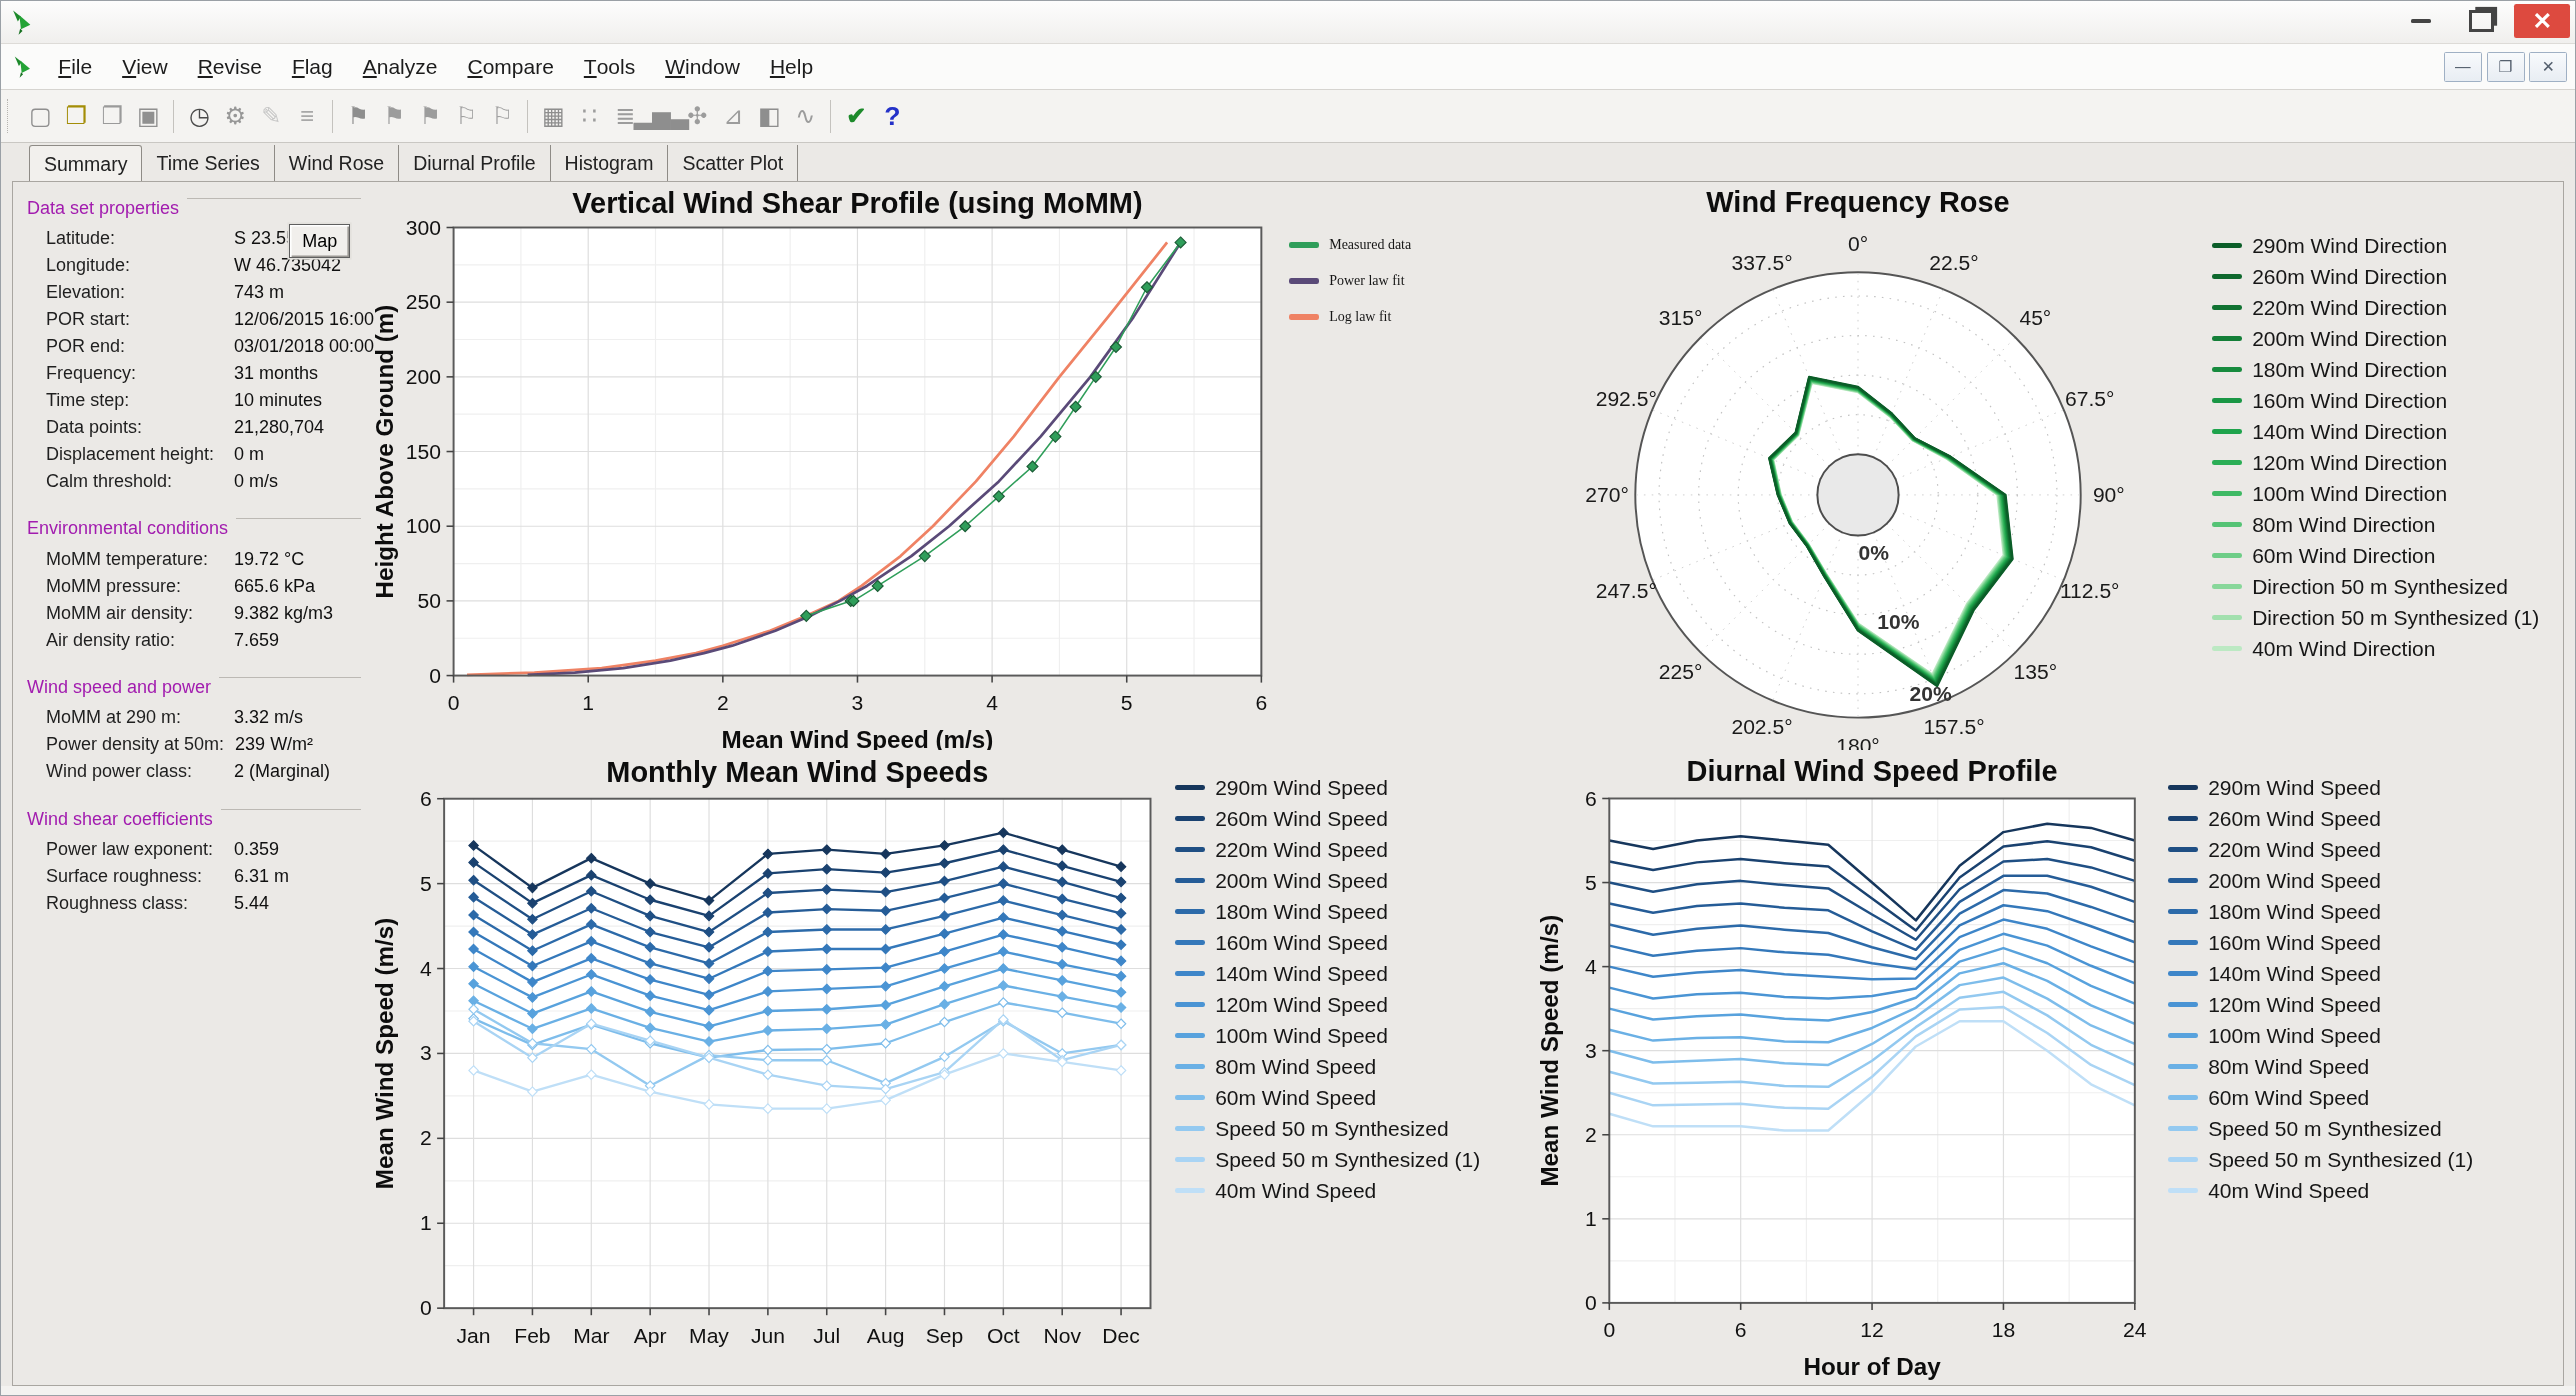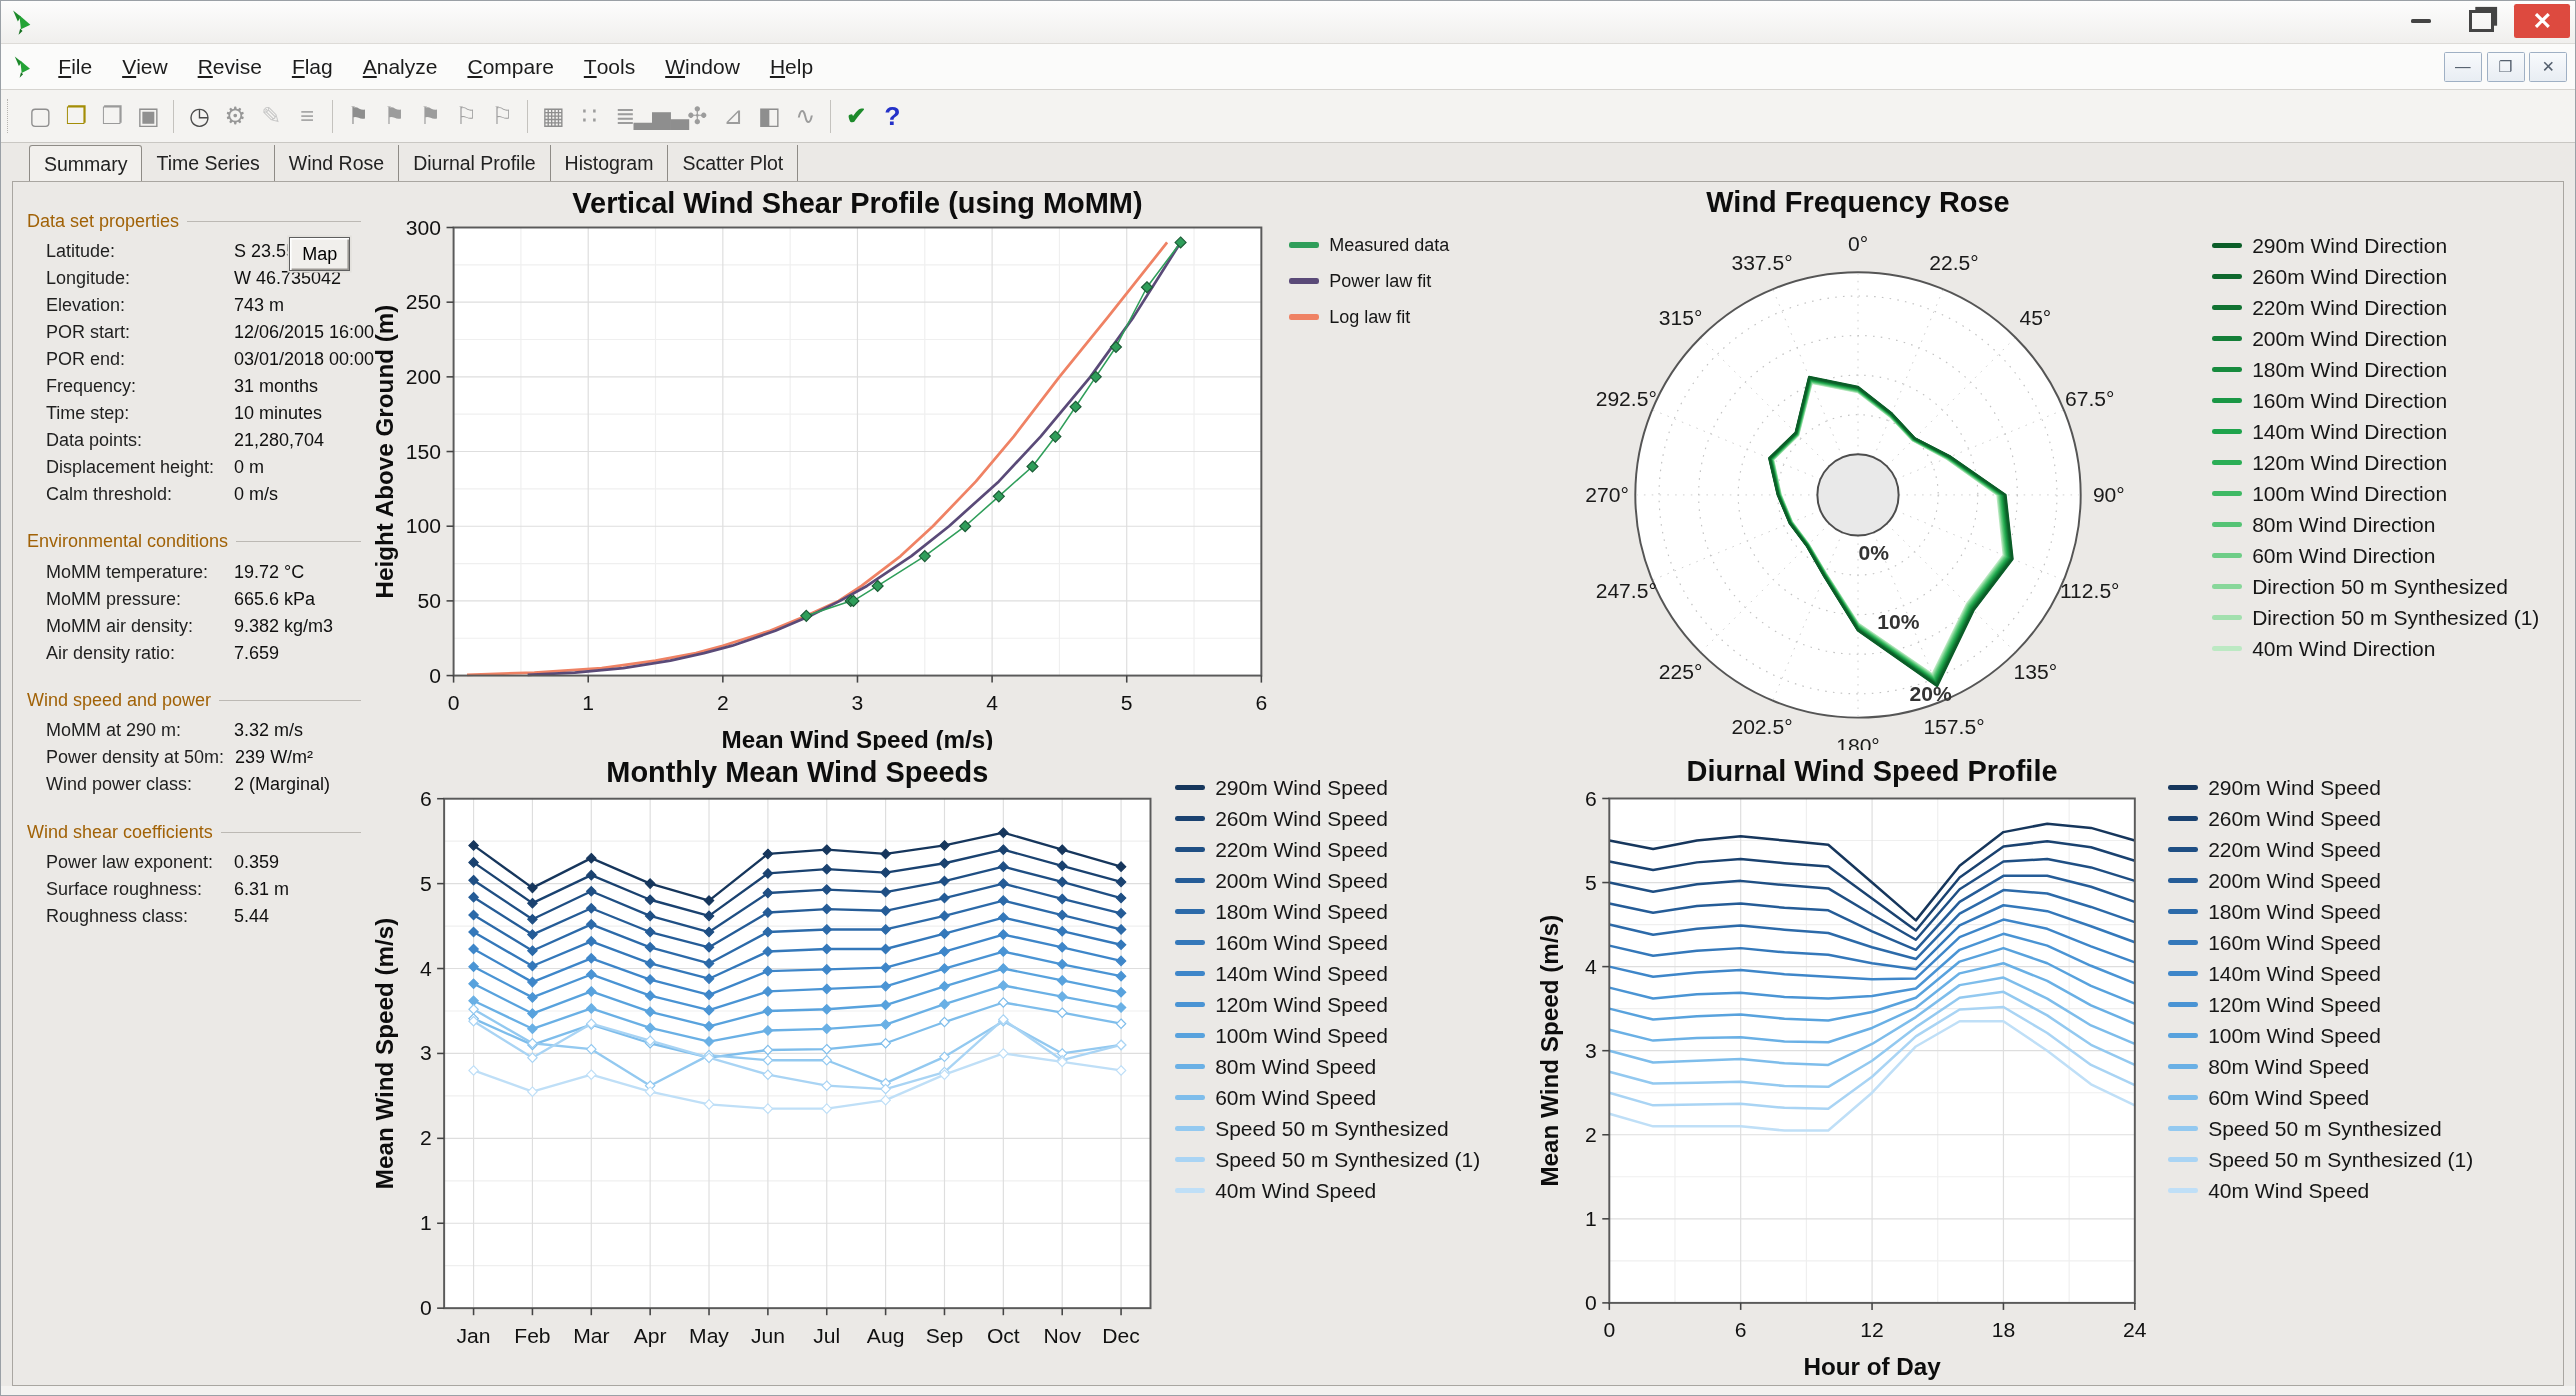--- a/index.html
+++ b/index.html
@@ -28,35 +28,35 @@
   .tsep{width:0;height:33px;border-left:0.8px solid #c4c2be;margin:0 7px;}
   
   .tabbar{height:41px;display:flex;align-items:flex-end;padding-left:28px;background:#ebe9e6;}
   .tab{font-size:19.5px;color:#222;padding:6.3px 14px 7.8px 14px;border-right:0.8px solid #8e8b86;height:25px;display:flex;align-items:center;}
   .tab.active{background:#f2f0ed;border:0.8px solid #8e8b86;border-bottom:none;border-radius:3.1px 3.1px 0 0;position:relative;top:0.8px;}
   
   .content{position:absolute;top:180px;left:11px;right:11px;bottom:9.4px;border:0.8px solid #a9a6a1;background:#ebe9e6;display:flex;overflow:hidden;}
   
   .sidebar{width:353px;min-width:353px;padding:15.6px 4.7px 0 14px;box-sizing:border-box;font-size:18px;color:#1f1f1f;}
   .sb-sec{margin-bottom:23.5px;position:relative;}
-  .sb-h{display:flex;align-items:center;margin-bottom:6.3px;white-space:nowrap;color:#a16207;margin-top:13px;}
+  .sb-h{display:flex;align-items:flex-start;margin-bottom:6.3px;white-space:nowrap;color:#a21caf;}
   .sb-h .line{flex:1;border-top:0.8px solid #bcb9b4;margin-left:7.8px;}
   .sb-row{display:flex;padding-left:19px;line-height:27px;white-space:nowrap;}
   .sb-row .lbl{min-width:177px;color:#1f1f1f;}
   .sb-row .val{margin-left:11px;color:#101010;}
   .map-btn{position:absolute;right:11px;top:26.6px;width:61px;height:34px;font-size:18px;font-family:"Liberation Sans",sans-serif;background:#f1efec;border:0.8px solid #5f5f5f;box-shadow:inset 1.6px 1.6px 0 #ffffff,inset -1.6px -1.6px 0 #9b9893,0 0 0 1.6px #e3e1dd;}
   
   .charts{flex:1;display:grid;grid-template-columns:1134px 1fr;grid-template-rows:568px 1fr;}
   .chart-panel{position:relative;}
   .legend{position:absolute;display:flex;flex-direction:column;}
   .li{display:flex;align-items:center;height:31px;}
   .li .sw{width:30px;height:5.5px;border-radius:2.3px;margin-right:10.2px;}
   .li .lt{font-size:21px;color:#161616;white-space:nowrap;}
   .legend.big .li{height:36px;}
-  .legend.big .lt{font-size:18px;}
+  .legend.big .lt{font-size:14px;font-family:Liberation Serif, serif;}
   svg text{font-family:"Liberation Sans",sans-serif;}
   .bottom-strip{position:absolute;left:0;right:0;bottom:0;height:9.4px;background:#f3f2f0;}
 </style>
 </head>
 <body>
 
 <div class="window">
 
   <div class="titlebar">
     <svg class="app-icon" viewBox="0 0 34 34">

